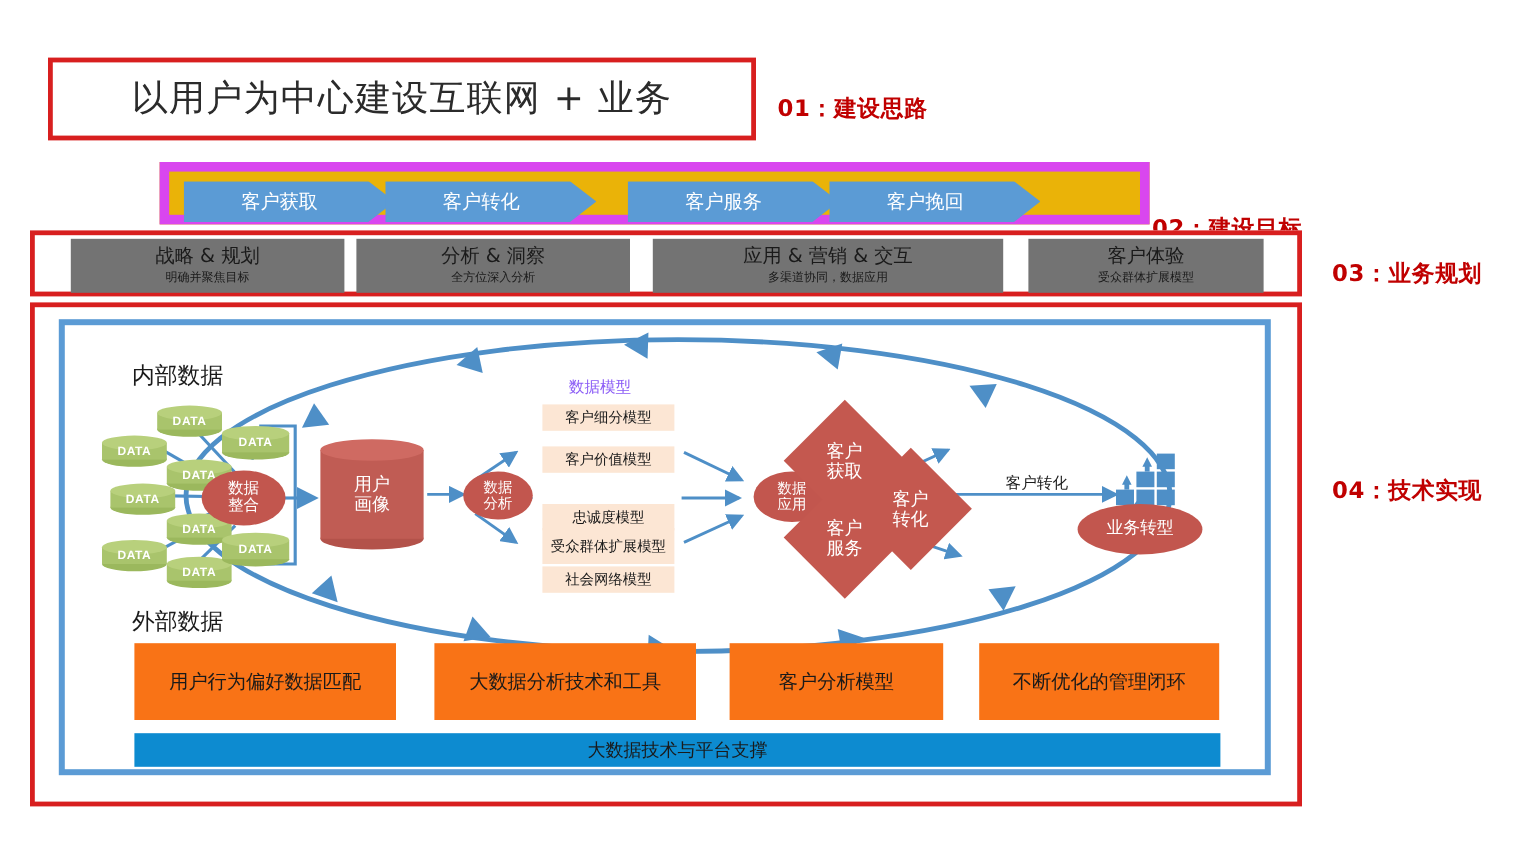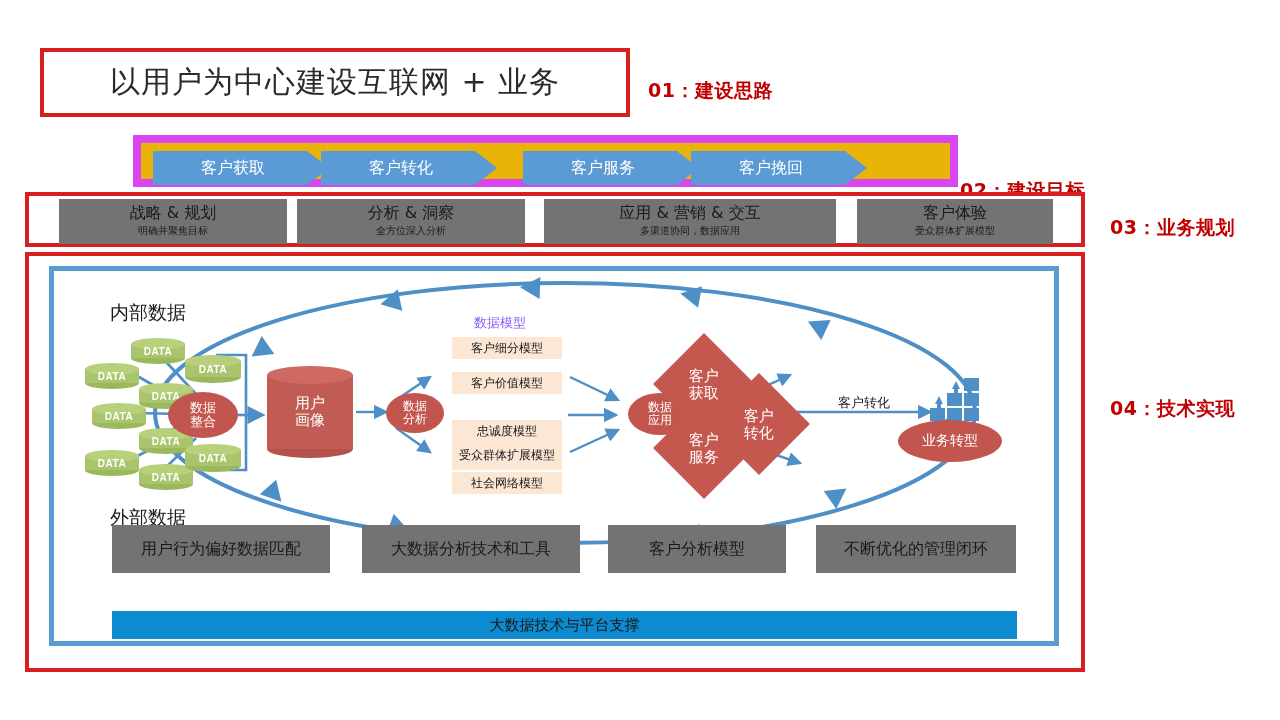--- a/index.html
+++ b/index.html
@@ -145,21 +145,21 @@
   #biz-apply{
     left:838px;top:394px;font-size:13px;color:#1a1a1a;white-space:nowrap;
     font-family:"DejaVu Sans","Liberation Sans",sans-serif;
   }
 
   
   .blk{position:absolute;background:#4e8fc7;}
 
   
   .obox{
-    position:absolute;top:525px;height:48px;background:#737373;
+    position:absolute;top:536px;height:64px;background:#f97316;
     display:flex;align-items:center;justify-content:center;
     font-size:16px;color:#1a1a1a;
     font-family:"DejaVu Sans","Liberation Sans",sans-serif;white-space:nowrap;
   }
   #support-bar{
     left:112px;top:611px;width:905px;height:28px;background:#0d8bd0;
     display:flex;align-items:center;justify-content:center;
     font-size:15px;color:#1a1a1a;
     font-family:"DejaVu Sans","Liberation Sans",sans-serif;
   }

